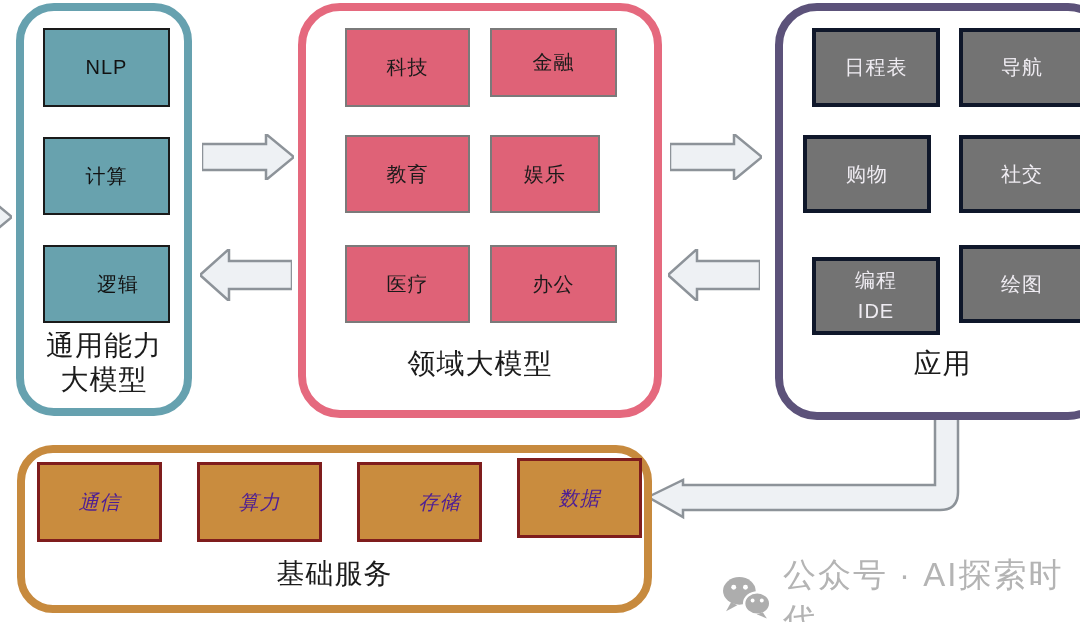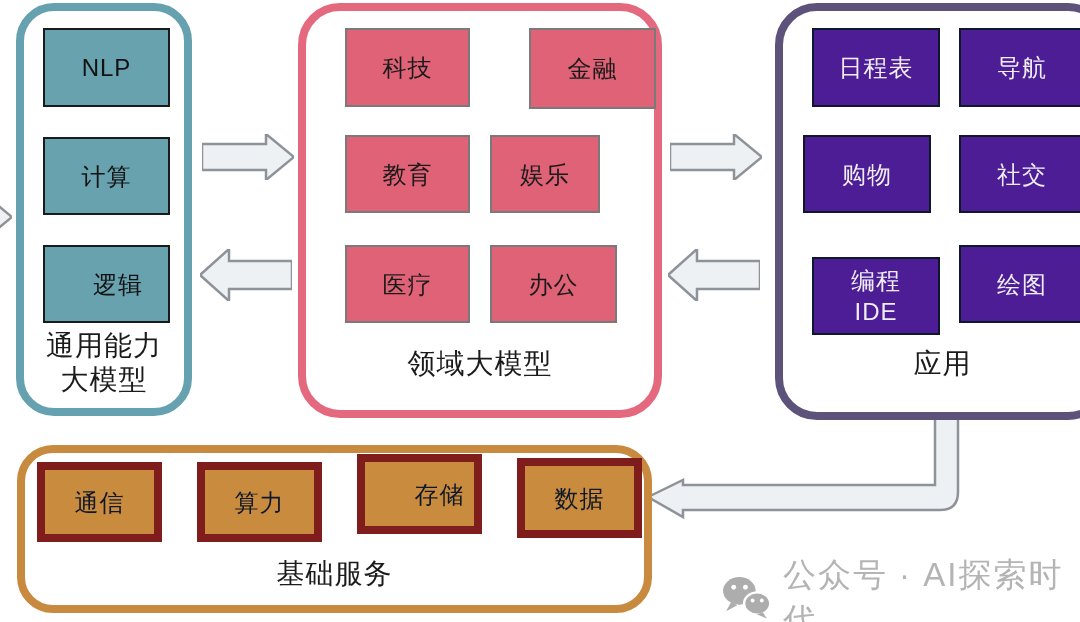--- a/index.html
+++ b/index.html
@@ -11,26 +11,26 @@
     color:#1b1b1b;
   }
   .panel { position:absolute; background:transparent; z-index:2; }
   .panel-general       { left:16px;  top:3px;   width:176px; height:413px; border:8px solid #66a1af; border-radius:38px; }
   .panel-domain        { left:298px; top:3px;   width:364px; height:415px; border:8px solid #e5697e; border-radius:42px;padding-left:32px; }
   .panel-application   { left:775px; top:3px;   width:335px; height:417px; border:8px solid #5c527a; border-radius:42px; }
   .panel-infrastructure{ left:17px;  top:445px; width:635px; height:168px; border:8px solid #c78a3e; border-radius:36px; }
 
   .nodebox {
     position:absolute; display:flex; align-items:center; justify-content:center;
-    font-size:24px; letter-spacing:1px; text-align:center; white-space:pre-line; line-height:31px;
+    font-size:20px; letter-spacing:1px; text-align:center; white-space:pre-line; line-height:31px;
   }
   .teal-box   { background:#68a2ae; border:2px solid #1a1a1a; color:#121212; }
   .pink-box   { background:#df6277; border:2px solid #7a7a7a; color:#1a1a1a; }
-  .purple-box { background:#4c1d95; border:2px solid #0f172a; color:#efecf2; }
-  .orange-box { background:#c98c3e; border:8px solid #7f1d1d; color:#0f172a; }
+  .purple-box { background:#737373; border:4px solid #0f172a; color:#efecf2; }
+  .orange-box { background:#c98c3e; border:3px solid #7f1d1d; color:#4c1d95;font-style:italic; }
 
   .panel-label {
     position:absolute; left:0; width:100%; text-align:center;
     font-size:28px; line-height:34px; color:#1b1b1b; white-space:pre-line; letter-spacing:1px;
   }
   .arrow-svg { position:absolute; z-index:1; }
   .arrow-shape { fill:#eef1f4; stroke:#8d9399; stroke-width:2.5; stroke-linejoin:miter; }
 
   .watermark { position:absolute; left:722px; top:553px; display:flex; align-items:center; gap:12px; z-index:3; }
   .watermark-text { font-size:33px; color:#b4b4b4; letter-spacing:2px; }
@@ -65,21 +65,21 @@
   <div class="panel panel-general">
     <div class="nodebox teal-box" style="left:19px; top:17px; width:127px; height:79px;">NLP</div>
     <div class="nodebox teal-box" style="left:19px; top:126px; width:127px; height:78px;">计算</div>
     <div class="nodebox teal-box" style="left:19px; top:234px; width:127px; height:78px;padding-left:23px;">逻辑</div>
     <div class="panel-label" style="top:318px;">通用能力
 大模型</div>
   </div>
 
   <div class="panel panel-domain">
     <div class="nodebox pink-box" style="left:39px; top:17px; width:125px; height:79px;">科技</div>
-    <div class="nodebox pink-box" style="left:184px; top:17px; width:127px; height:81px;margin-left:39px;">金融</div>
+    <div class="nodebox pink-box" style="left:184px; top:17px; width:127px; height:69px;">金融</div>
     <div class="nodebox pink-box" style="left:39px; top:124px; width:125px; height:78px;">教育</div>
     <div class="nodebox pink-box" style="left:184px; top:124px; width:110px; height:78px;">娱乐</div>
     <div class="nodebox pink-box" style="left:39px; top:234px; width:125px; height:78px;">医疗</div>
     <div class="nodebox pink-box" style="left:184px; top:234px; width:127px; height:78px;">办公</div>
     <div class="panel-label" style="top:336px;">领域大模型</div>
   </div>
 
   <div class="panel panel-application">
     <div class="nodebox purple-box" style="left:29px; top:17px; width:128px; height:79px;">日程表</div>
     <div class="nodebox purple-box" style="left:176px; top:17px; width:126px; height:79px;">导航</div>
@@ -87,21 +87,21 @@
     <div class="nodebox purple-box" style="left:176px; top:124px; width:126px; height:78px;">社交</div>
     <div class="nodebox purple-box" style="left:29px; top:246px; width:128px; height:78px;">编程
 IDE</div>
     <div class="nodebox purple-box" style="left:176px; top:234px; width:126px; height:78px;">绘图</div>
     <div class="panel-label" style="top:336px;">应用</div>
   </div>
 
   <div class="panel panel-infrastructure">
     <div class="nodebox orange-box" style="left:12px; top:9px; width:125px; height:80px;">通信</div>
     <div class="nodebox orange-box" style="left:172px; top:9px; width:125px; height:80px;">算力</div>
-    <div class="nodebox orange-box" style="left:332px; top:1px; width:125px; height:80px;padding-left:40px;">存储</div>
+    <div class="nodebox orange-box" style="left:332px; top:9px; width:125px; height:80px;padding-left:40px;">存储</div>
     <div class="nodebox orange-box" style="left:492px; top:5px; width:125px; height:80px;">数据</div>
     <div class="panel-label" style="top:104px;">基础服务</div>
   </div>
 
   <div class="watermark">
     <svg width="52" height="48" viewBox="0 0 48 44">
       <g fill="#adadad">
         <ellipse cx="17" cy="15" rx="16" ry="13.5"></ellipse>
         <path d="M9,26 L4,35 L15,29 Z"></path>
       </g>

